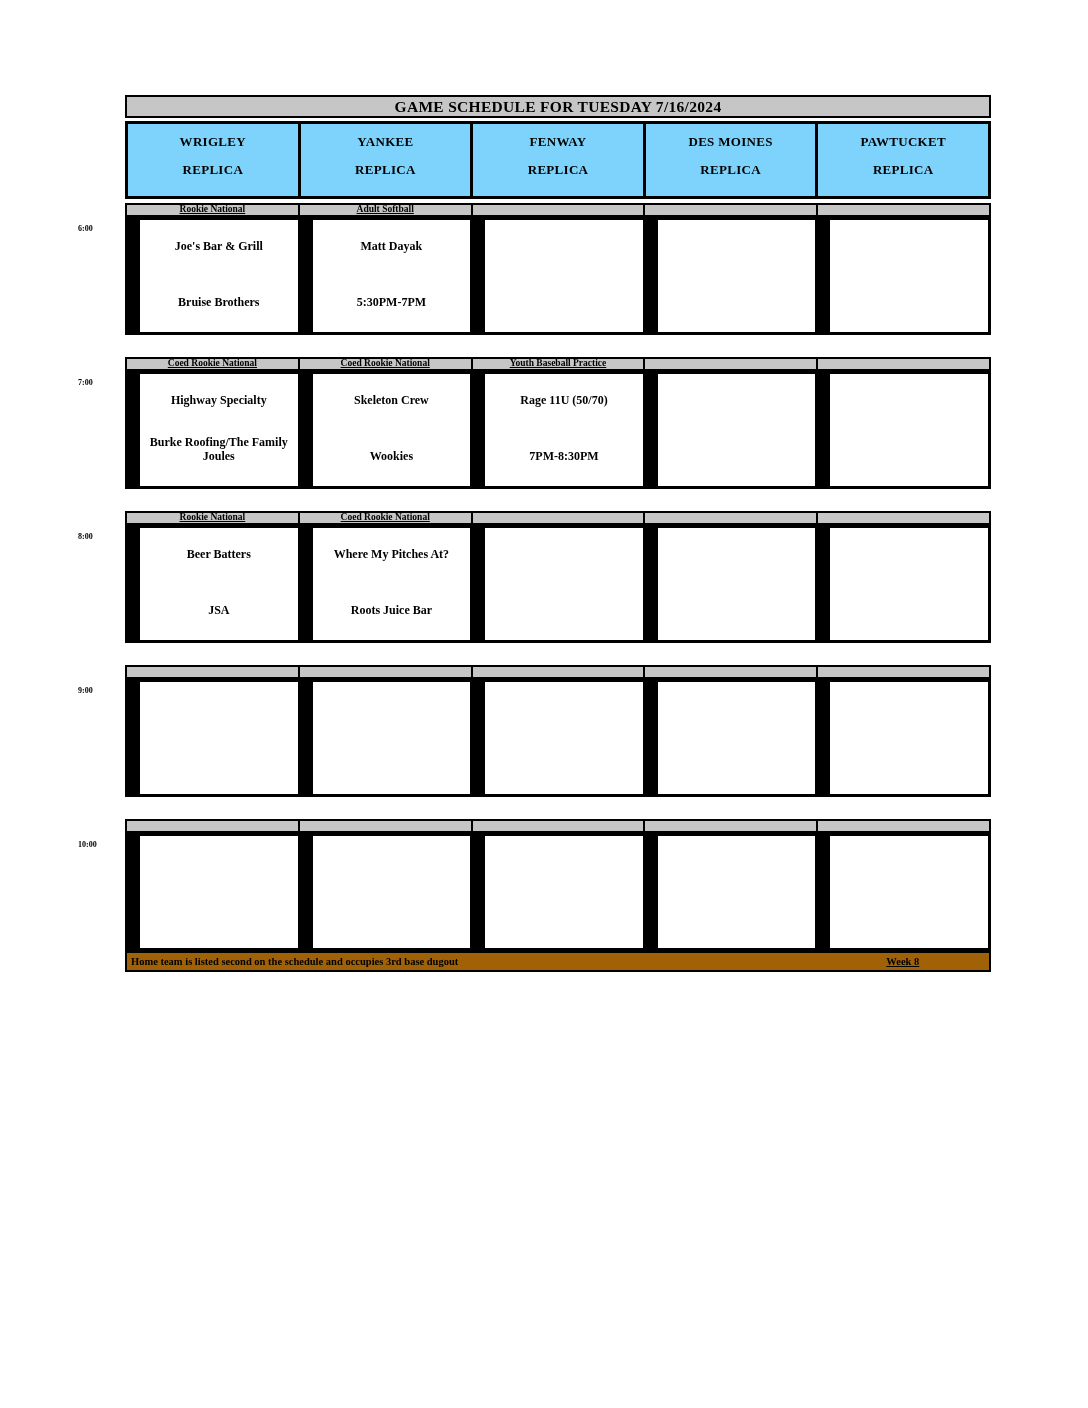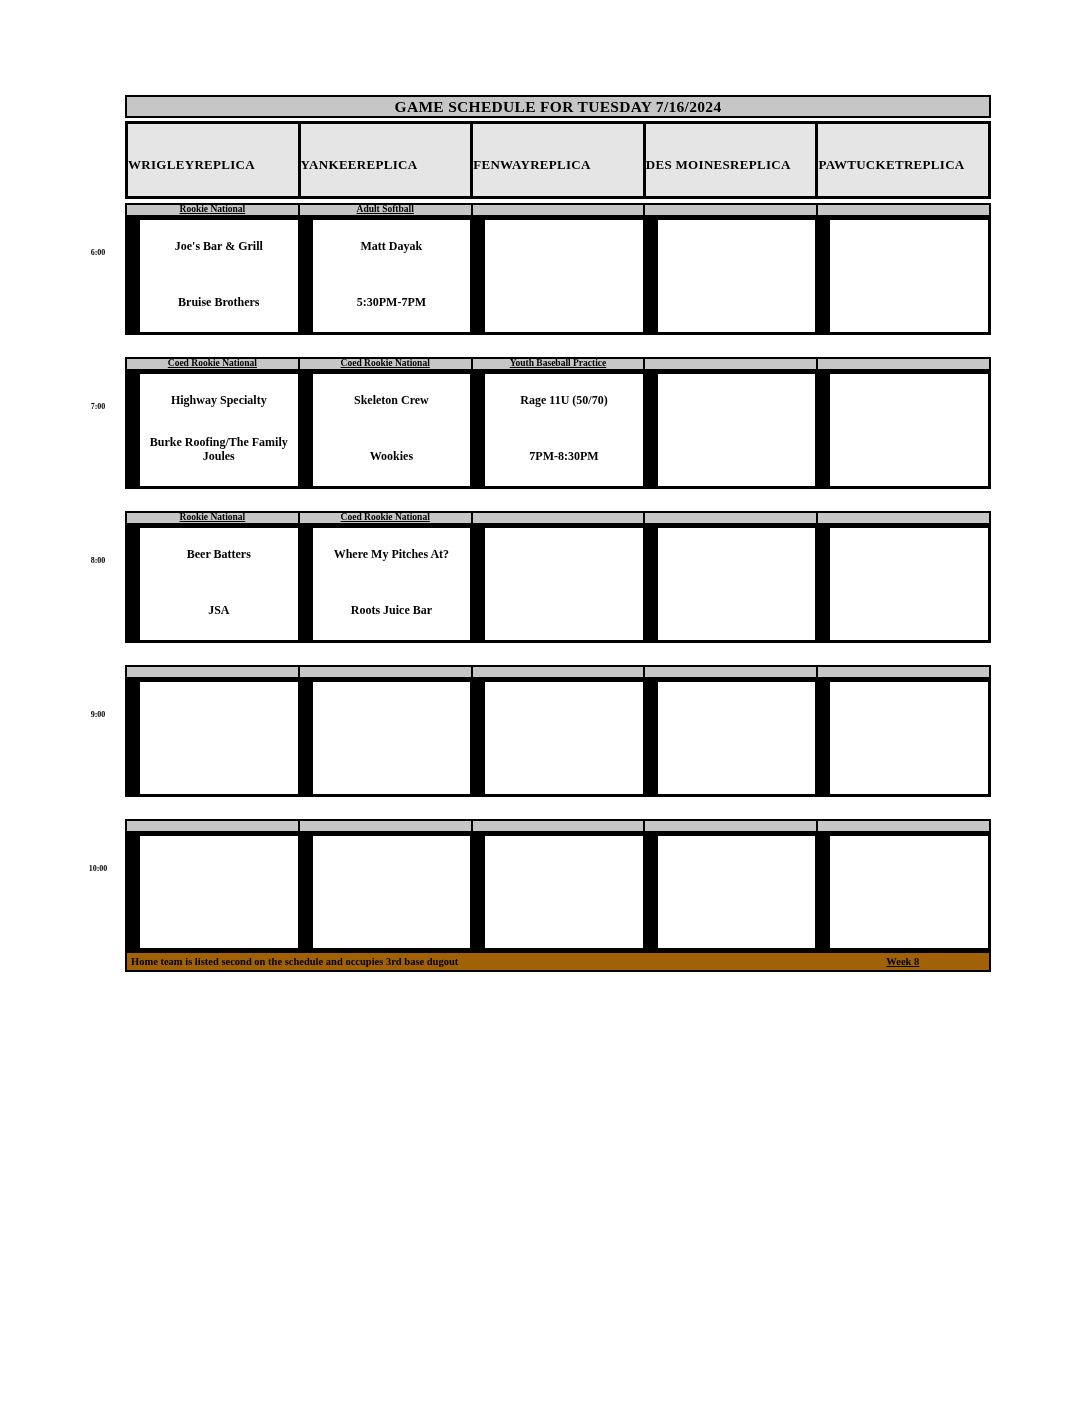--- a/index.html
+++ b/index.html
@@ -23,22 +23,22 @@
     display:flex; align-items:center; justify-content:center;
     font-size:15.5px; letter-spacing:.3px;
   }
 
   .header-row {
     margin-top:3px;
     background:#000; padding:3px;
     display:grid; grid-template-columns:repeat(5,1fr); gap:3px;
   }
   .header-cell {
-    background:#e5e5e5; height:62px;
-    display:flex; align-items:center;
+    background:#7dd3fc; height:62px;
+    display:flex; flex-direction:column; align-items:center;
     padding-top:10px; row-gap:12px;
     font-size:13px; letter-spacing:.3px;
   }
 
   .band-row {
     margin-top:22px;
     background:#000; padding:2px;
     display:grid; grid-template-columns:repeat(5,1fr); gap:2px;
   }
   .band-row.first { margin-top:4px; }
@@ -55,22 +55,22 @@
   }
   .game-cell {
     box-sizing:border-box;
     background:#ffffff; height:112px;
     display:flex; flex-direction:column; justify-content:space-between;
     padding:20px 4px 22px;
     text-align:center; font-size:12px; line-height:1.15;margin-left:12px;
   }
   .time-label {
     position:absolute;
-    left:-47px; top:32px; width:40px;
-    text-align:center;
+    left:-47px; top:8px; width:40px;
+    text-align:left;
     font-size:8px; line-height:1;
   }
 
   .footer-row {
     box-sizing:border-box;
     background:#a16207;
     border:2px solid #000;
     height:21px;
     display:grid; grid-template-columns:repeat(5,1fr);
     align-items:center;

